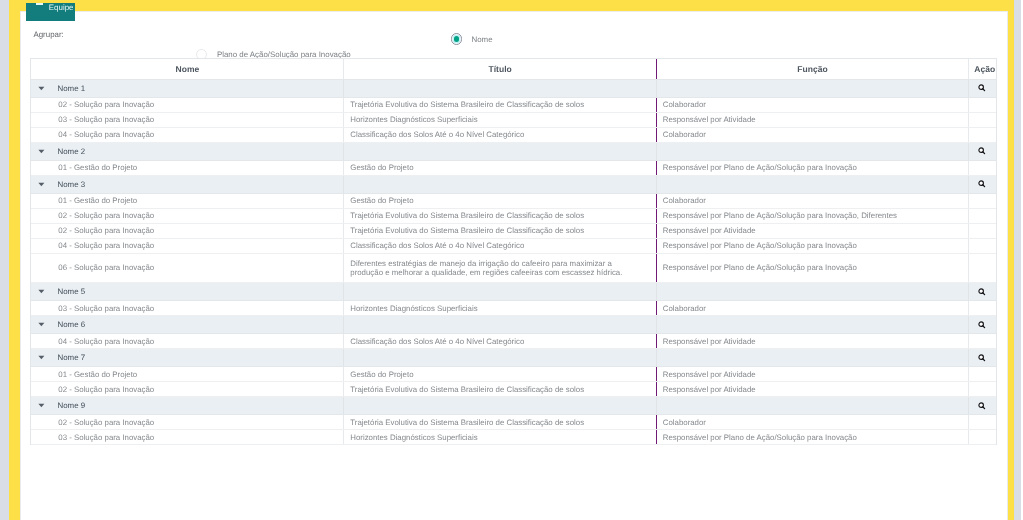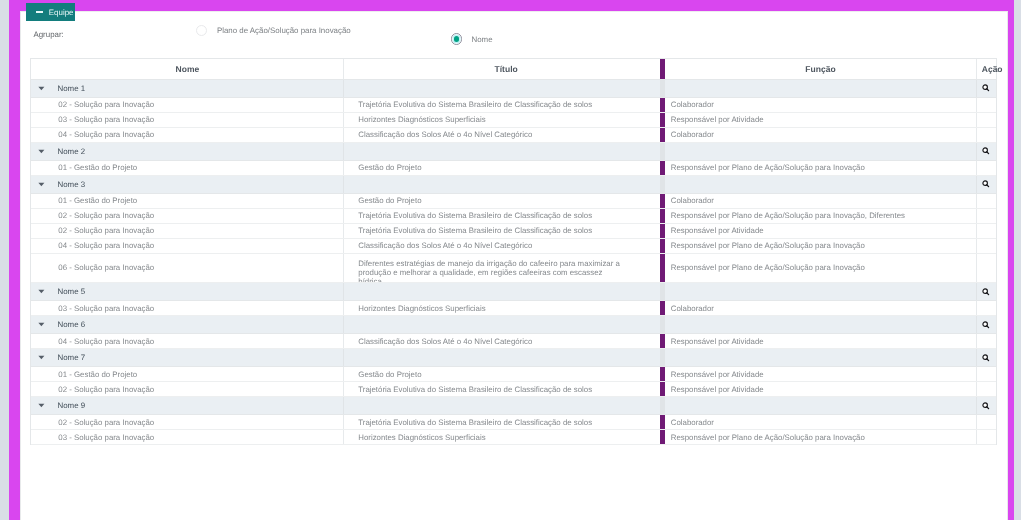--- a/index.html
+++ b/index.html
@@ -9,28 +9,28 @@
     background:#ffffff;
     font-family:"Liberation Sans", sans-serif;
     overflow:hidden;
     position:relative;
     -webkit-font-smoothing: antialiased;
     text-rendering: geometricPrecision;
   }
   .edge { position:absolute; top:0; height:520px; background:#d9dee6; }
   .edge-left { left:0; width:9.5px; }
   .edge-right { left:1013.6px; width:7.8px; }
-  .page { position:absolute; left:9px; top:0; width:1005px; height:520px; background:#d946ef; overflow:hidden; }
+  .page { position:absolute; left:9px; top:0; width:1005px; height:520px; background:#fde047; overflow:hidden; }
 
   
   .tabstrip { position:absolute; left:11px; top:11px; width:988px; height:1px; background:#ededee; }
   .tab {
     position:absolute; left:26px; top:3px; width:49px; height:18px;
     background:#137d7d; color:#e9f8f8;
-    display:flex; align-items:center;
+    display:flex; align-items:flex-start;
     padding-left:10px;
     font-size:7.9px; letter-spacing:0.05px;
     z-index:5;
   }
   .tab .minus { display:inline-block; width:7.2px; height:2.2px; background:#e6f7f7; margin-right:5.5px; }
 
   
   .card {
     position:absolute; left:11px; top:11px; width:988px; height:520px;
     border:1px solid #e8eaeb; border-top:1px solid #ededee; background:#fff;
@@ -39,34 +39,34 @@
   .agrupar-label { position:absolute; left:12.4px; top:15.7px; line-height:13px; font-size:7.9px; color:#62666a; letter-spacing:0.02px;}
   .opt { position:absolute; display:flex; align-items:center; height:13px;}
   .opt .radio {
     width:11.3px; height:11.3px; border-radius:50%; border:1px solid #e9eaec; background:#fff;
     display:flex; align-items:center; justify-content:center; flex:0 0 auto;
   }
   .opt.sel .radio { border:1.25px solid #8e8d9c; }
   .opt .radio .dot { width:5.4px; height:5.4px; border-radius:50%; background:#00a184; display:none; box-shadow:0 0 0 1.5px #c2f2f5;}
   .opt.sel .radio .dot { display:block; }
   .opt .lbl { margin-left:9.5px; font-size:7.9px; color:#7d8185; white-space:nowrap; }
-  .opt1 { left:175.1px; top:12px; }
+  .opt1 { left:175.1px; top:36px; }
   .opt2 { left:429.7px; top:20.5px; }
 
   
   .tbl { position:absolute; left:9.3px; top:46px; width:966.4px;
          border:1px solid #e4e7e9; border-bottom:none; }
   .trow { display:flex; width:100%; }
   .thead { border-bottom:1px solid #e4e7e9; background:#fff; }
   .thead .trow { height:19.5px; }
   .th { font-size:8.5px; font-weight:700; color:#4e565f; display:flex; align-items:center; justify-content:center; }
   .th.c4 { padding-left:4.6px; }
   .cell { overflow:hidden; }
   .c1 { width:313.2px; border-right:1px solid #e7eaec; flex:0 0 auto;}
-  .c2 { width:312.3px; border-right:5px solid #701a75; flex:0 0 auto;margin-left:8px;}
+  .c2 { width:312.3px; border-right:1px solid #701a75; flex:0 0 auto;}
   .c3 { width:312.4px; border-right:1px solid #e7eaec; flex:0 0 auto;}
   .c4 { flex:1 1 auto; }
 
   .grp { background:#eaeff3; height:18px; border-bottom:1px solid #e4e7e9; }
   .grp .cell { display:flex; align-items:center; border-right-color:#e0e4e7; }
   .grp .g-name { font-size:7.9px; color:#424e59; padding-left:0; }
   .caret { width:7px;height:5px; margin-left:7.2px; margin-right:12.0px; display:block; }
   .caret svg { display:block; }
   .drow { background:#fff; height:15px; border-bottom:1px solid #edeff0; }
   .drow .cell { display:flex; align-items:center; font-size:7.85px; color:#85898d; }

